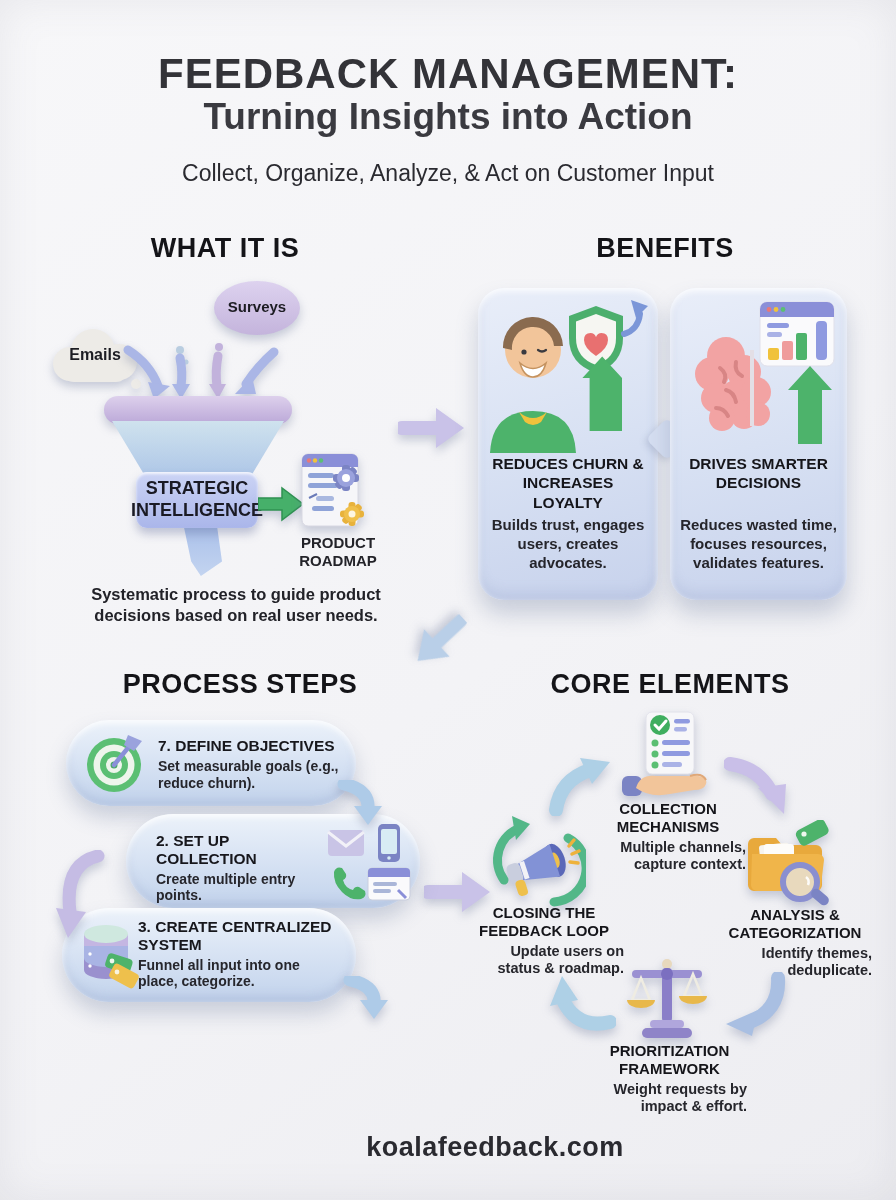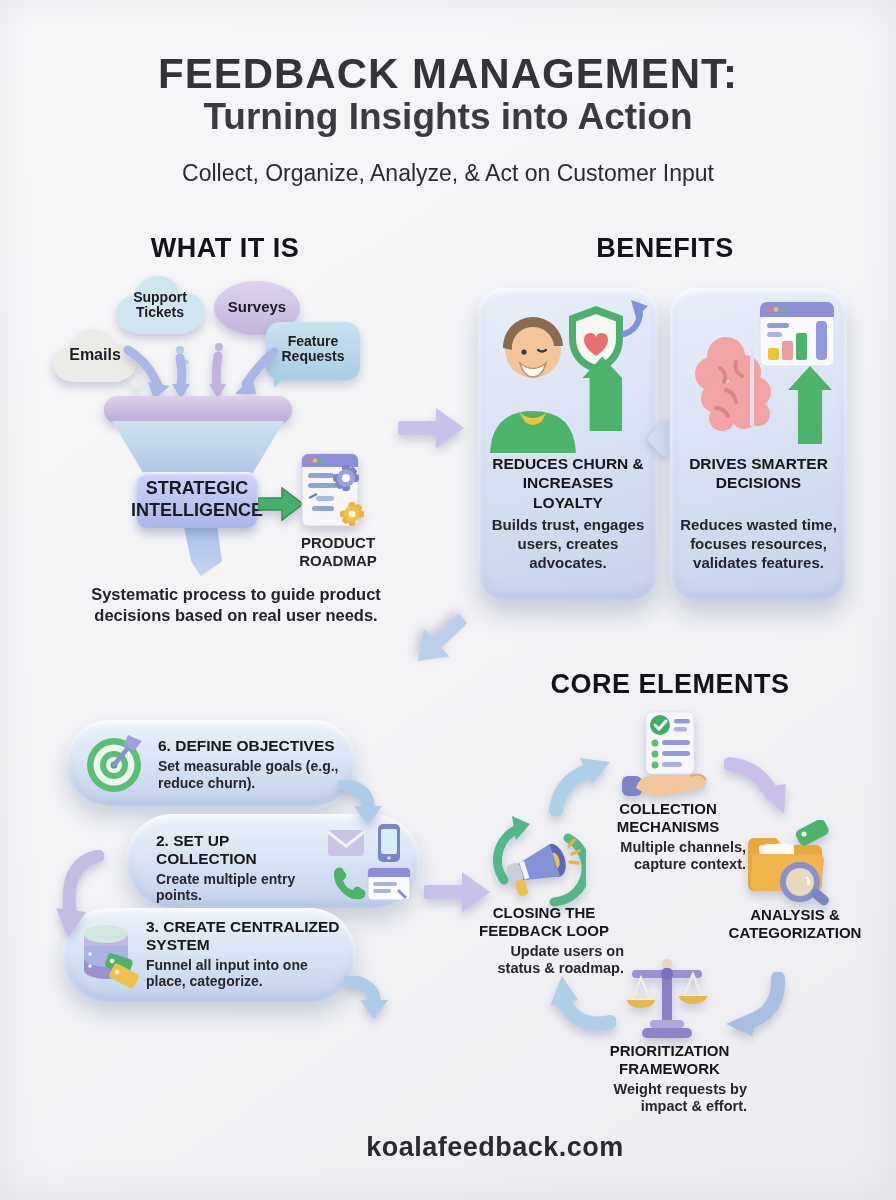--- a/index.html
+++ b/index.html
@@ -36,51 +36,35 @@
 <body>
 
 <div id="stage">
 
   <div class="abs ctr t1" style="left:0;top:50px;width:896px;">FEEDBACK MANAGEMENT:</div>
   <div class="abs ctr t2" style="left:0;top:96px;width:896px;">Turning Insights into Action</div>
   <div class="abs ctr sub" style="left:0;top:160px;width:896px;">Collect, Organize, Analyze, &amp; Act on Customer Input</div>
 
   <div class="abs ctr sec-h" style="left:60px;top:233px;width:330px;">WHAT IT IS</div>
 
-  <div class="abs" style="left:110px;top:272px;width:100px;height:70px;">
-    <span><svg width="100" height="70" viewBox="0 0 100 70" class="shadowed">
-      <g fill="#cde6ef">
-            <circle cx="24" cy="42" r="18"></circle>
-            <circle cx="48" cy="28" r="24"></circle>
-            <circle cx="76" cy="40" r="19"></circle>
-            <rect x="16" y="36" width="68" height="26" rx="13"></rect>
-          </g>
-    </svg></span>
-    <div class="abs ctr cloud-label" style="left:6px;top:18px;width:88px;font-size:14px;">Support Tickets</div>
-  </div>
   <div class="abs" style="left:214px;top:281px;width:86px;height:54px;">
     <div class="abs shadowed" style="left:0;top:0;width:86px;height:54px;border-radius:50%;background:linear-gradient(180deg,#ddd2ef,#c4b4dc);"></div>
     <div class="abs ctr cloud-label" style="left:0;top:18px;width:86px;font-size:15px;">Surveys</div>
   </div>
   <div class="abs" style="left:48px;top:324px;width:94px;height:66px;">
     <span><svg width="94" height="66" viewBox="0 0 94 66" class="shadowed">
       <g fill="#edebe7">
             <circle cx="22" cy="40" r="17"></circle>
             <circle cx="45" cy="27" r="22"></circle>
             <circle cx="71" cy="38" r="18"></circle>
             <rect x="14" y="33" width="66" height="25" rx="12"></rect>
           </g>
       <circle cx="88" cy="60" r="5" fill="#edebe7"></circle>
     </svg></span>
     <div class="abs ctr cloud-label" style="left:4px;top:22px;width:86px;font-size:16px;">Emails</div>
-  </div>
-  <div class="abs" style="left:266px;top:322px;width:94px;height:66px;">
-    <div class="abs shadowed" style="left:0;top:0;width:94px;height:58px;border-radius:14px;background:linear-gradient(180deg,#c8e2ef,#a9cde4);"></div>
-    <div class="abs" style="left:8px;top:52px;width:0;height:0;border-left:14px solid #a9cde4;border-bottom:14px solid transparent;"></div>
-    <div class="abs ctr cloud-label" style="left:4px;top:12px;width:86px;font-size:14px;">Feature Requests</div>
   </div>
 
   <span class="abs" style="left:122px;top:342px;">
     <svg width="160" height="58" viewBox="0 0 160 58" class="shadowed">
       <circle cx="58" cy="8" r="4" fill="#b9cde0"></circle>
         <circle cx="97" cy="5" r="4" fill="#c2b2dc"></circle>
         <circle cx="64" cy="20" r="2.5" fill="#b9cde0"></circle>
       <path d="M6,8 Q28,22 36,44" stroke="#aab6e6" stroke-width="9" fill="none" stroke-linecap="round"></path>
         <polygon points="26,40 48,44 32,57" fill="#aab6e6"></polygon>
       <path d="M58,16 Q61,30 59,44" stroke="#aab6e6" stroke-width="9" fill="none" stroke-linecap="round"></path>
@@ -218,35 +202,36 @@
             <rect x="146" y="33" width="11" height="39" rx="4" fill="#8f9ae0"></rect>
       </g>
       <g transform="translate(116,78)">
             <polygon points="24,0 46,24 36,24 36,78 12,78 12,24 2,24" fill="#4db36b"></polygon>
           </g>
     </svg></span>
     <div class="abs ctr card-title" style="left:10px;top:166px;width:157px;">DRIVES SMARTER DECISIONS</div>
     <div class="abs ctr card-body" style="left:8px;top:228px;width:161px;">Reduces wasted time, focuses resources, validates features.</div>
   </div>
 
+  <div class="abs ctr sec-h" style="left:100px;top:669px;width:280px;">PROCESS STEPS</div>
 
   <div class="abs pill" style="left:66px;top:720px;width:290px;height:86px;">
     <span class="abs" style="left:18px;top:13px;">
       <svg width="60" height="60" viewBox="0 0 60 60">
         <circle cx="30" cy="32" r="27" fill="#5bbf73"></circle>
           <circle cx="30" cy="32" r="20.5" fill="#eef5ec"></circle>
           <circle cx="30" cy="32" r="14" fill="#5bbf73"></circle>
           <circle cx="30" cy="32" r="8" fill="#eef5ec"></circle>
           <circle cx="30" cy="32" r="3.5" fill="#46a862"></circle>
         <path d="M30,32 L48,10" stroke="#8a8fd8" stroke-width="4.5" stroke-linecap="round"></path>
         <polygon points="44,2 58,8 50,18 40,12" fill="#9aa2dd"></polygon>
       </svg>
       </span>
     <div class="abs" style="left:92px;top:17px;width:190px;">
-      <div class="pill-title">6. DEFINE OBJECTIVES</div>
+      <div class="pill-title">7. DEFINE OBJECTIVES</div>
       <div class="pill-body">Set measurable goals (e.g., reduce churn).</div>
     </div>
   </div>
 
   <div class="abs pill" style="left:126px;top:814px;width:294px;height:94px;">
     <div class="abs" style="left:30px;top:18px;width:165px;">
       <div class="pill-title">2. SET UP COLLECTION</div>
       <div class="pill-body">Create multiple entry points.</div>
     </div>
     <span class="abs" style="left:200px;top:8px;">
@@ -287,21 +272,21 @@
         <g>
             <rect x="30" y="36" width="26" height="15" rx="4" fill="#4db36b" transform="rotate(18 43 43)"></rect>
             <circle cx="36" cy="41" r="2.4" fill="#eef7ee"></circle>
           </g>
         <g>
             <rect x="34" y="48" width="28" height="16" rx="4" fill="#eec04c" transform="rotate(28 48 56)"></rect>
             <circle cx="41" cy="52" r="2.4" fill="#faf4df"></circle>
           </g>
       </svg>
       </span>
-    <div class="abs" style="left:84px;top:10px;width:195px;">
+    <div class="abs" style="left:76px;top:10px;width:195px;">
       <div class="pill-title">3. CREATE CENTRALIZED SYSTEM</div>
       <div class="pill-body">Funnel all input into one place, categorize.</div>
     </div>
   </div>
 
 
   <span class="abs" style="left:336px;top:780px;">
     <svg width="52" height="46" viewBox="0 0 52 46" class="shadowed">
         <path d="M8,4 q26,6 24,26" stroke="#aecbe8" stroke-width="13" fill="none" stroke-linecap="round"></path>
         <polygon points="18,26 46,26 32,45" fill="#aecbe8"></polygon>
@@ -359,20 +344,21 @@
         </g>
       <g>
           <circle cx="52" cy="62" r="17" fill="#e8d9bd" stroke="#8a8fd0" stroke-width="6"></circle>
           <path d="M58,57 q4,3 2,8" stroke="#fdfcf9" stroke-width="2.5" fill="none"></path>
           <rect x="62" y="72" width="20" height="10" rx="5" fill="#7b84c4" transform="rotate(40 72 77)"></rect>
         </g>
     </svg>
     </span>
   <div class="abs ctr" style="left:718px;top:906px;width:154px;">
     <div class="core-title">ANALYSIS &amp; CATEGORIZATION</div>
+    <div class="core-body">Identify themes, deduplicate.</div>
   </div>
 
   <span class="abs" style="left:624px;top:958px;">
     <svg width="86" height="82" viewBox="0 0 86 82" class="shadowed">
       <circle cx="43" cy="6" r="5" fill="#e8d9bd"></circle>
       <rect x="8" y="12" width="70" height="8" rx="4" fill="#9a90d2"></rect>
       <rect x="38" y="10" width="10" height="54" rx="4" fill="#8a7fc8"></rect>
         <circle cx="43" cy="16" r="6" fill="#7b6fc0"></circle>
       <path d="M17,20 l-9,22 h18 z" fill="none" stroke="#efece2" stroke-width="2.5"></path>
       <path d="M69,16 l-9,22 h18 z" fill="none" stroke="#efece2" stroke-width="2.5"></path>

